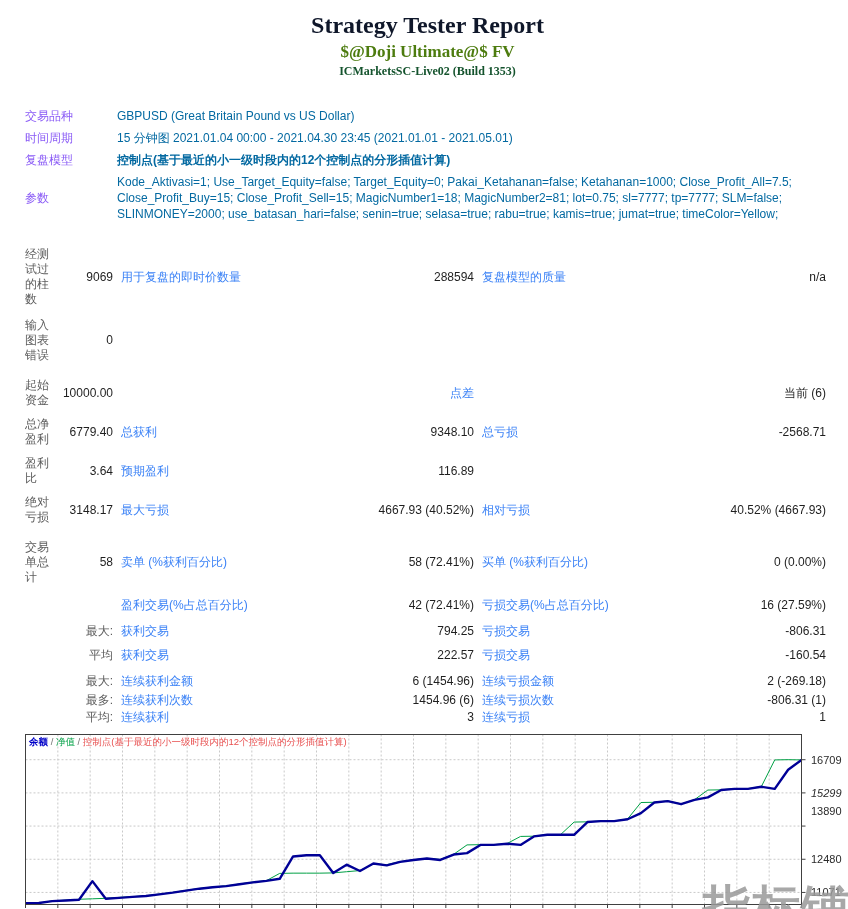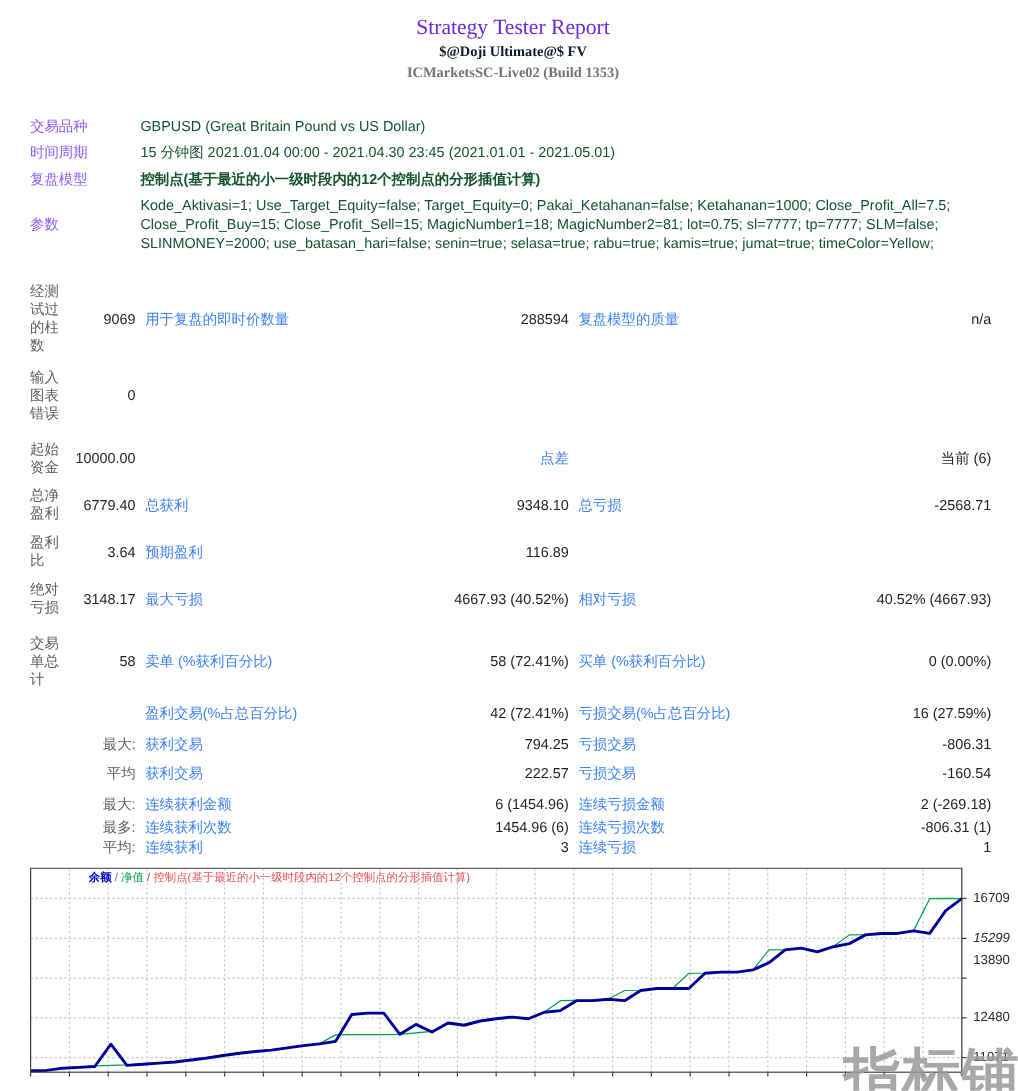--- a/index.html
+++ b/index.html
@@ -1,30 +1,30 @@
 <!DOCTYPE html>
 <html><head>
 <meta charset="utf-8">
 <style>
   html,body{margin:0;padding:0;background:#ffffff;}
   body{width:848px;height:909px;font-family:"Liberation Sans","DejaVu Sans",sans-serif;color:#1f1f1f;overflow:hidden;}
   .report{padding:8px 0 0 25px;width:823px;}
 
   
   .hdr{text-align:center;width:805px;}
-  .hdr .t1{font-family:"Liberation Serif","DejaVu Serif",serif;font-weight:normal;font-size:18px;margin:4px 0 0;color:#6d28d9;}
-  .hdr .t2{font-family:"Liberation Serif","DejaVu Serif",serif;font-weight:bold;font-size:12px;margin:3px 0 0;color:#0f172a;}
-  .hdr .t3{font-family:"Liberation Serif","DejaVu Serif",serif;font-weight:bold;font-size:12px;margin:2px 0 0;color:#737373;}
+  .hdr .t1{font-family:"Liberation Serif","DejaVu Serif",serif;font-weight:bold;font-size:24px;margin:4px 0 0;color:#0f172a;}
+  .hdr .t2{font-family:"Liberation Serif","DejaVu Serif",serif;font-weight:bold;font-size:17px;margin:3px 0 0;color:#4d7c0f;}
+  .hdr .t3{font-family:"Liberation Serif","DejaVu Serif",serif;font-weight:bold;font-size:12px;margin:2px 0 0;color:#14532d;}
 
   
   table{border-collapse:collapse;table-layout:fixed;}
   .info{width:805px;margin-top:26px;}
   .info td{font-size:12px;line-height:16px;padding:3px 0;vertical-align:middle;}
   .info .rl{width:92px;color:#8b5cf6;}
-  .info .v{color:#14532d;}
+  .info .v{color:#0369a1;}
   .red{color:#e01010;font-weight:bold;}
 
   
   .stats{width:805px;margin-top:10px;}
   .stats td{font-size:12px;line-height:15px;padding:3px 4px 3px 0;vertical-align:middle;word-break:break-all;}
   .stats .rl{color:#5d5d5d;}
   .stats .val{text-align:right;color:#1f1f1f;}
   .stats .l{color:#3b82f6;padding-left:4px;}
   .stats .pre{text-align:right;color:#5d5d5d;}
   .g12 td{padding-top:12px;}
@@ -254,21 +254,21 @@
         <line x1="776.5" y1="92.0674328440875" x2="780.5" y2="92.0674328440875" stroke="#404040" stroke-width="1"></line>
         <line x1="0.5" y1="58.900720022154516" x2="776.5" y2="58.900720022154516" stroke="#c9c9c9" stroke-width="1" stroke-dasharray="2,2"></line>
         <line x1="776.5" y1="58.900720022154516" x2="780.5" y2="58.900720022154516" stroke="#404040" stroke-width="1"></line>
         <line x1="0.5" y1="25.710468014400448" x2="776.5" y2="25.710468014400448" stroke="#c9c9c9" stroke-width="1" stroke-dasharray="2,2"></line>
         <line x1="776.5" y1="25.710468014400448" x2="780.5" y2="25.710468014400448" stroke="#404040" stroke-width="1"></line>
         <polyline points="0.5,169.3 13.879310344827585,169.04057047909166 27.25862068965517,166.92204375519248 40.63793103448276,166.2158681805594 54.01724137931034,165.2743007477153 67.39655172413794,164.80351703129327 80.77586206896552,164.33273331487123 94.15517241379311,163.39116588202714 107.53448275862068,162.68499030739406 120.91379310344828,161.74342287455 134.29310344827587,160.09567986707285 147.67241379310343,158.44793685959567 161.05172413793105,156.3294101356965 174.43103448275863,154.4462752700083 187.81034482758622,153.03392412074217 201.1896551724138,151.85696482968706 214.56896551724137,149.9738299639989 227.94827586206895,148.09069509831073 241.32758620689657,146.67834394904457 254.70689655172413,139.3811963445029 268.08620689655174,139.1458044862919 281.4655172413793,139.1458044862919 294.84482758620686,139.1458044862919 308.2241379310345,138.91041262808085 321.6034482758621,137.73345333702576 334.98275862068965,136.55649404597065 348.36206896551727,129.96552201606204 361.7413793103448,130.6716975906951 375.12068965517244,127.61160343395181 388.5,125.72846856826365 401.8793103448276,124.31611741899751 415.2586206896551,125.49307671005262 428.63793103448273,120.31445582941015 442.01724137931035,110.89878150096926 455.3965517241379,110.66338964275823 468.7758620689655,110.66338964275823 482.15517241379314,109.48643035170312 495.53448275862075,102.42467460537247 508.91379310344826,102.18928274716146 522.2931034482758,100.5415397396843 535.6724137931035,100.5415397396843 549.051724137931,88.06577125450013 562.4310344827586,87.83037939628912 575.8103448275863,86.88881196344502 589.1896551724137,86.88881196344502 602.5689655172414,85.00567709775686 615.948275862069,68.52824702298533 629.3275862068965,68.2928551647743 642.7068965517242,66.88050401550817 656.0862068965517,69.94059817225146 669.4655172413793,65.70354472445307 682.8448275862069,56.05247853780115 696.2241379310345,55.81708667959015 709.6034482758621,54.640127388535035 722.9827586206897,54.640127388535035 736.3620689655172,52.52160066463584 749.7413793103449,25.922320686790357 763.1206896551724,25.68692882857934 776.5,25.922320686790357" fill="none" stroke="#00A045" stroke-width="1" stroke-linejoin="round"></polyline>
         <polyline points="0.5,169.3 13.879310344827585,169.04057047909166 27.25862068965517,167.1574356134035 40.63793103448276,166.4512600387704 54.01724137931034,165.74508446413736 67.39655172413794,147.14912766546664 80.77586206896552,164.80351703129327 94.15517241379311,163.86194959844917 107.53448275862068,162.9203821656051 120.91379310344828,161.978814732761 134.29310344827587,160.33107172528386 147.67241379310343,158.6833287178067 161.05172413793105,156.5648019939075 174.43103448275863,154.68166712821932 187.81034482758622,153.2693159789532 201.1896551724138,152.09235668789808 214.56896551724137,150.2092218222099 227.94827586206895,148.32608695652175 241.32758620689657,146.91373580725562 254.70689655172413,144.7952090833564 268.08620689655174,122.43298255330933 281.4655172413793,121.25602326225422 294.84482758620686,121.25602326225422 308.2241379310345,138.91041262808085 321.6034482758621,130.6716975906951 334.98275862068965,137.02727776239269 348.36206896551727,129.49473829964 361.7413793103448,131.37787316532817 375.12068965517244,127.84699529216283 388.5,125.96386042647467 401.8793103448276,124.55150927720854 415.2586206896551,125.96386042647467 428.63793103448273,120.54984768762117 442.01724137931035,119.13749653835504 455.3965517241379,110.89878150096926 468.7758620689655,110.89878150096926 482.15517241379314,109.72182220991415 495.53448275862075,110.89878150096926 508.91379310344826,102.42467460537247 522.2931034482758,100.77693159789531 535.6724137931035,100.77693159789531 549.051724137931,100.77693159789531 562.4310344827586,88.06577125450013 575.8103448275863,87.12420382165605 589.1896551724137,87.12420382165605 602.5689655172414,85.24106895596788 615.948275862069,79.1208806424813 629.3275862068965,68.52824702298533 642.7068965517242,67.11589587371918 656.0862068965517,70.17599003046247 669.4655172413793,65.93893658266407 682.8448275862069,63.34962614234284 696.2241379310345,56.05247853780115 709.6034482758621,54.87551924674605 722.9827586206897,54.87551924674605 736.3620689655172,52.75699252284684 749.7413793103449,54.87551924674605 763.1206896551724,35.80877873165329 776.5,25.922320686790357" fill="none" stroke="#000096" stroke-width="2.4" stroke-linejoin="round"></polyline>
         <rect x="0.5" y="0.5" width="776" height="170" fill="none" stroke="#404040" stroke-width="1"></rect>
       </svg>
     <div class="legend">
-      <span class="leg-bal" style="color:#0000c8;margin-left:45px;">余额</span>
+      <span class="leg-bal" style="color:#0000c8;">余额</span>
       <span class="sep"> / </span>
       <span class="leg-eq" style="color:#00a045;">净值</span>
       <span class="sep"> / </span>
       <span class="leg-model">控制点(基于最近的小一级时段内的12个控制点的分形插值计算)</span>
     </div>
     <div id="y-labels">
         <span class="ylab" style="left: 786px; top: 152.424px;">11071</span>
         <span class="ylab" style="left: 786px; top: 119.258px;">12480</span>
         <span class="ylab" style="left: 786px; top: 71px;">13890</span>
         <span class="ylab" style="left: 786px; top: 52.9007px; font-style: italic;">15299</span>

